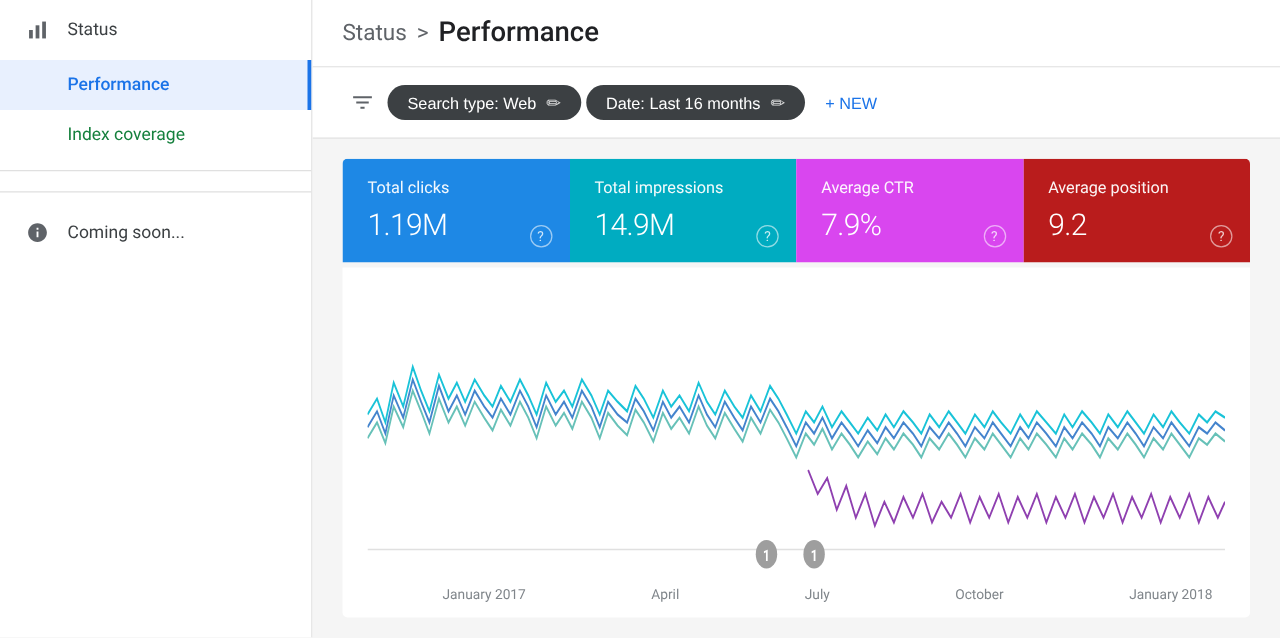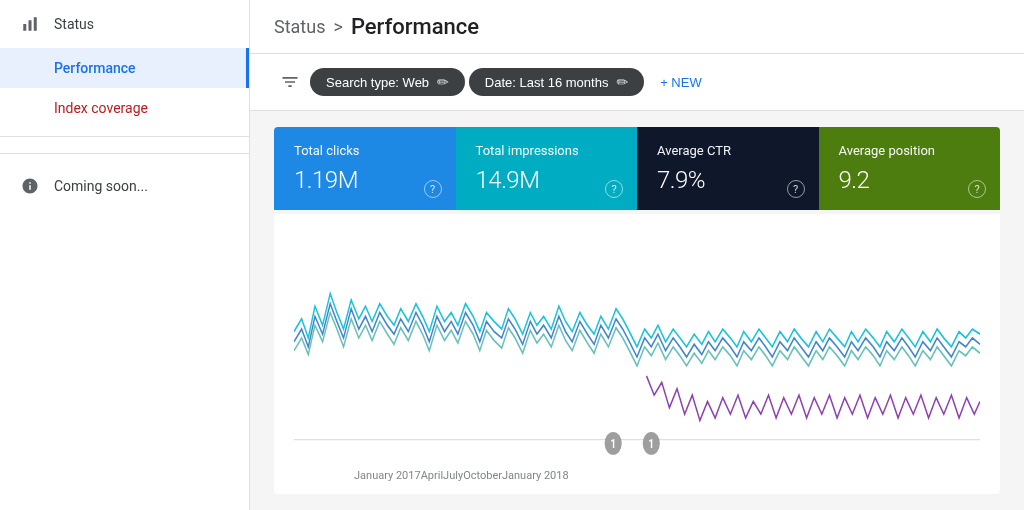--- a/index.html
+++ b/index.html
@@ -30,21 +30,21 @@
       align-items: center;
       justify-content: center;
       flex-shrink: 0;
       color: #5f6368;
     }
     .sidebar-sub-item {
       display: flex;
       align-items: center;
       padding: 12px 20px 12px 54px;
       cursor: pointer;
-      color: #b91c1c;
+      color: #15803d;
       font-size: 14px;
     }
     .sidebar-sub-item.active {
       background: #e8f0fe;
       color: #1a73e8;
       font-weight: 500;
       border-right: 3px solid #1a73e8;
     }
     .sidebar-divider { height: 1px; background: #e0e0e0; margin: 8px 0; }
 
@@ -149,22 +149,22 @@
       flex-shrink: 0;
     }
     .metric-card {
       flex: 1;
       padding: 16px 20px;
       color: #fff;
       position: relative;
     }
     .metric-card:nth-child(1) { background: #1e88e5; }
     .metric-card:nth-child(2) { background: #00acc1; }
-    .metric-card:nth-child(3) { background: #0f172a; }
-    .metric-card:nth-child(4) { background: #4d7c0f; }
+    .metric-card:nth-child(3) { background: #d946ef; }
+    .metric-card:nth-child(4) { background: #b91c1c; }
 
     .metric-label {
       font-size: 13px;
       font-weight: 400;
       opacity: 0.95;
       margin-bottom: 8px;
     }
     .metric-value {
       font-size: 24px;
       font-weight: 300;
@@ -194,20 +194,21 @@
       padding: 16px 20px 10px 20px;
       position: relative;
       overflow: hidden;
     }
     .chart-svg {
       width: 100%;
       height: 100%;
     }
     .x-axis-labels {
       display: flex;
+      justify-content: space-between;
       padding: 4px 0 0 0;
       font-size: 11px;
       color: #80868b;
       position: absolute;
       bottom: 12px;
       left: 20px;
       right: 20px;
     }
     .x-axis-label {
       text-align: center;

